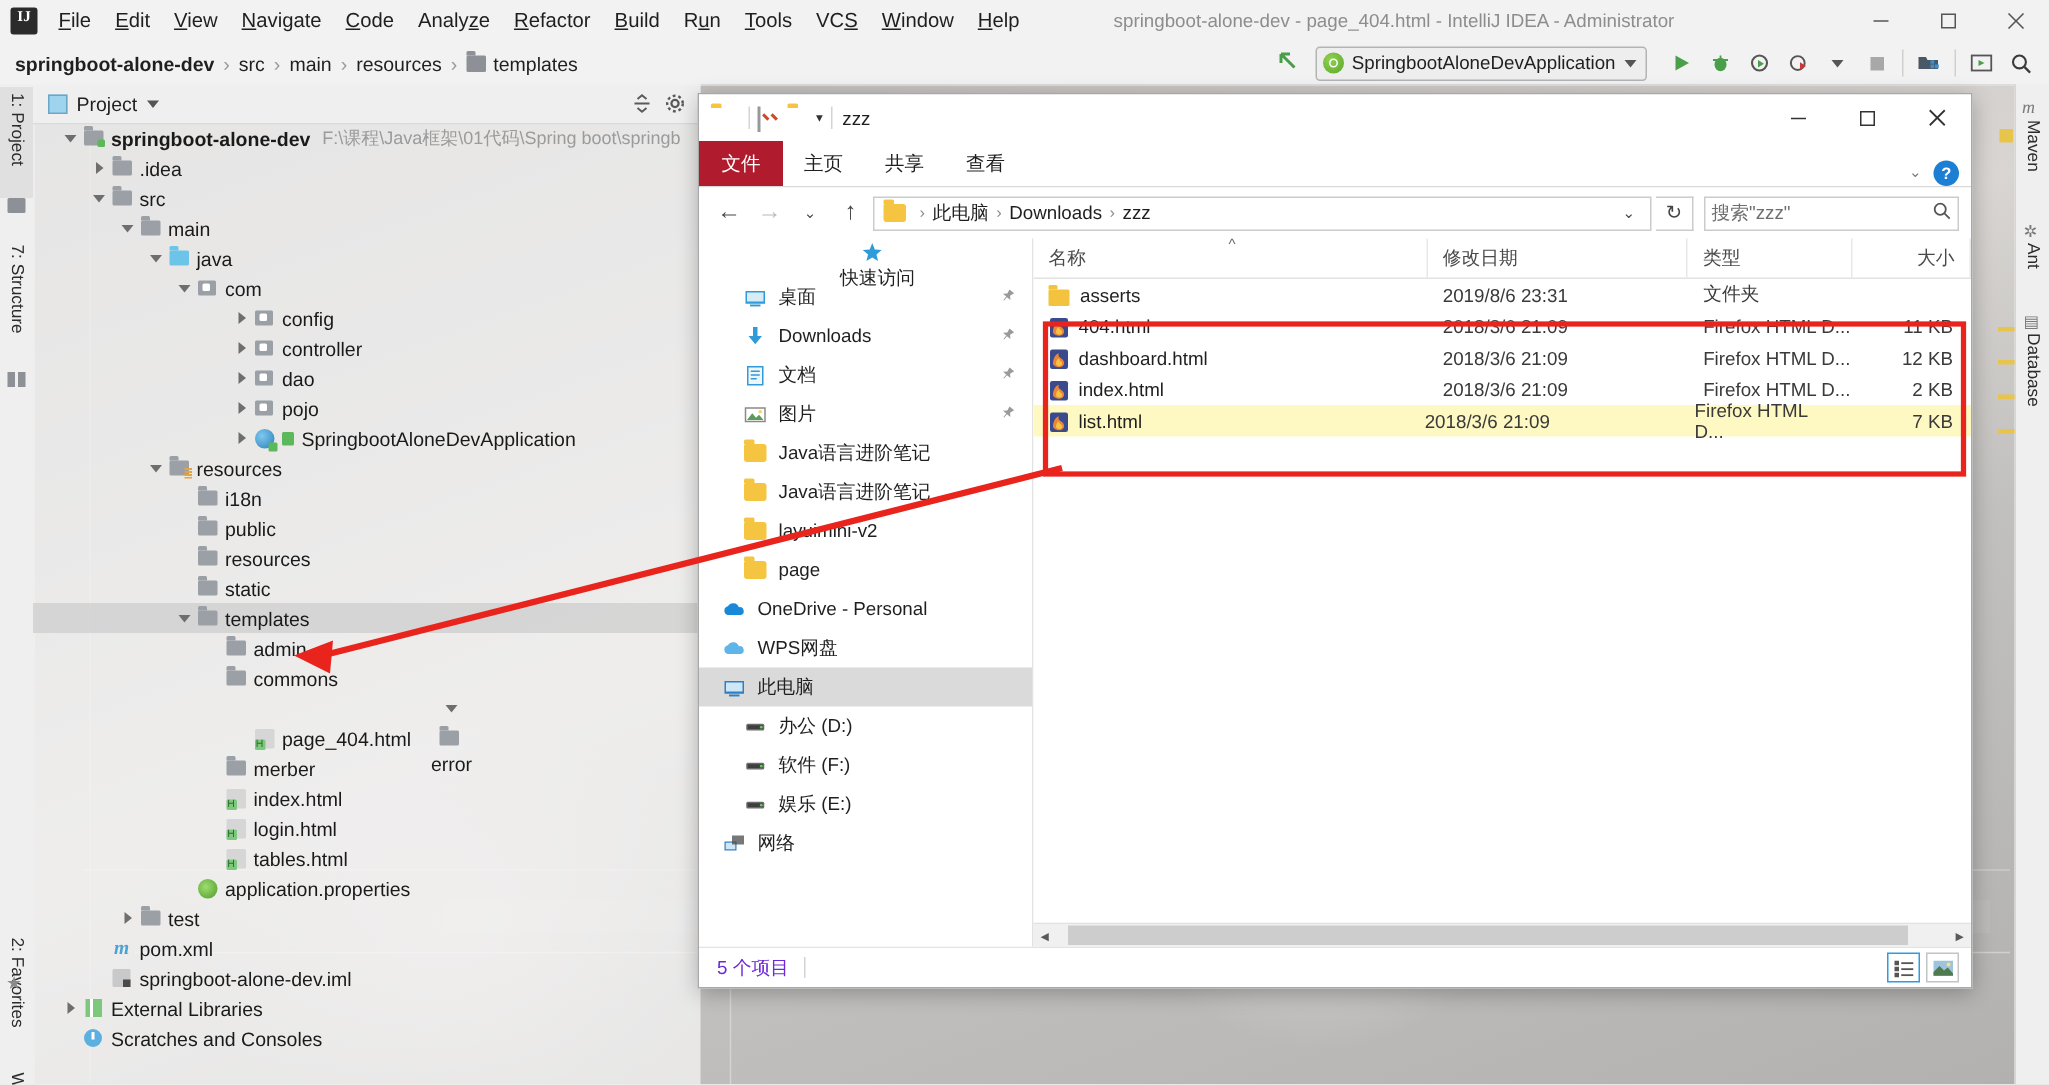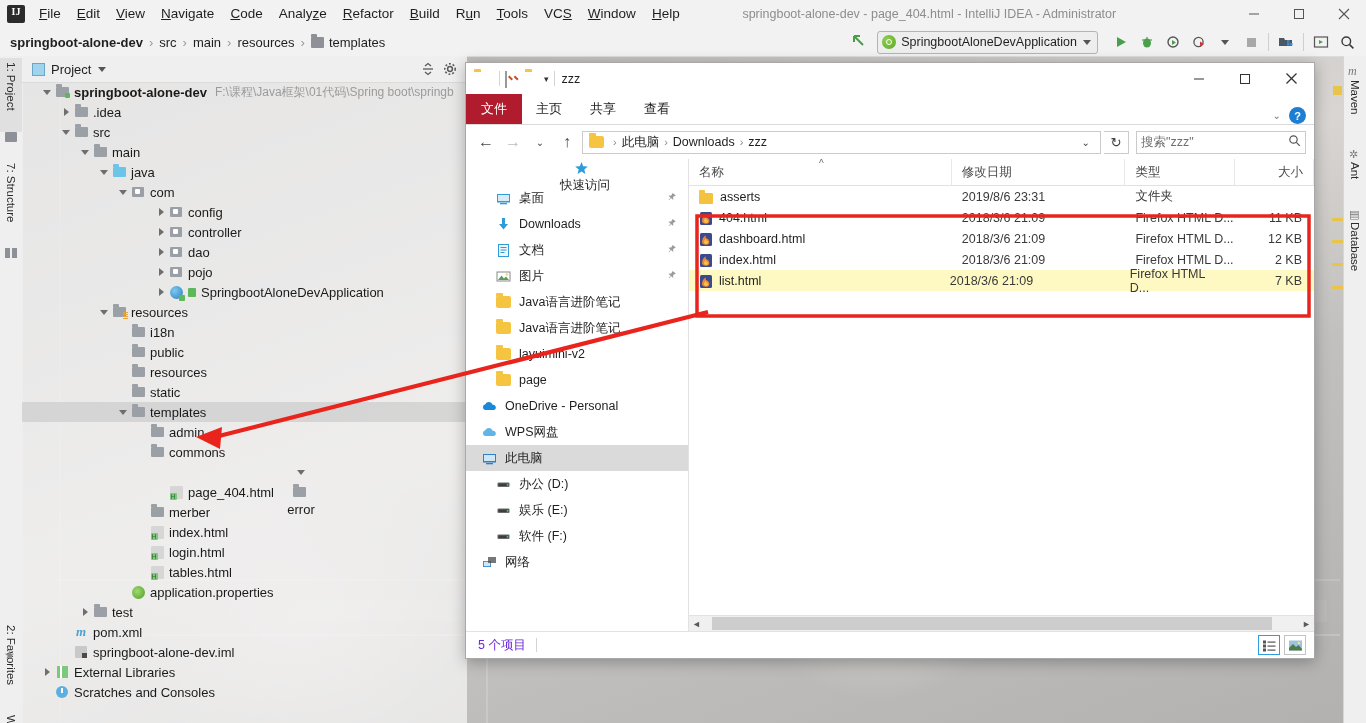--- a/index.html
+++ b/index.html
@@ -889,31 +889,31 @@
           <span>办公 (D:)</span>
         </div>
         <div class="navrow" style="padding-left: 28px;">
           <span class="ni">
             <svg width="15" height="15" viewBox="0 0 15 15">
               <rect x="1.5" y="5.5" width="12" height="4.5" rx="1" fill="#6b6b6b"></rect>
               <rect x="2.5" y="6.5" width="10" height="2.5" fill="#3e3e3e"></rect>
               <circle cx="11.5" cy="7.8" r="0.9" fill="#5bd45b"></circle>
             </svg>
           </span>
-          <span>娱乐 (E:)</span>
+          <span>软件 (F:)</span>
         </div>
         <div class="navrow" style="padding-left: 28px;">
           <span class="ni">
             <svg width="15" height="15" viewBox="0 0 15 15">
               <rect x="1.5" y="5.5" width="12" height="4.5" rx="1" fill="#6b6b6b"></rect>
               <rect x="2.5" y="6.5" width="10" height="2.5" fill="#3e3e3e"></rect>
               <circle cx="11.5" cy="7.8" r="0.9" fill="#5bd45b"></circle>
             </svg>
           </span>
-          <span>软件 (F:)</span>
+          <span>娱乐 (E:)</span>
         </div>
         <div class="navrow" style="padding-left: 14px;">
           <span class="ni">
             <svg width="15" height="15" viewBox="0 0 15 15">
               <rect x="1" y="6" width="8" height="6" fill="#2f7fc4"></rect>
               <rect x="1.8" y="6.8" width="6.4" height="4.4" fill="#cfe6f7"></rect>
               <rect x="6" y="2" width="8" height="6" fill="#4a4a4a" opacity="0.75"></rect>
             </svg>
           </span>
           <span>网络</span>

